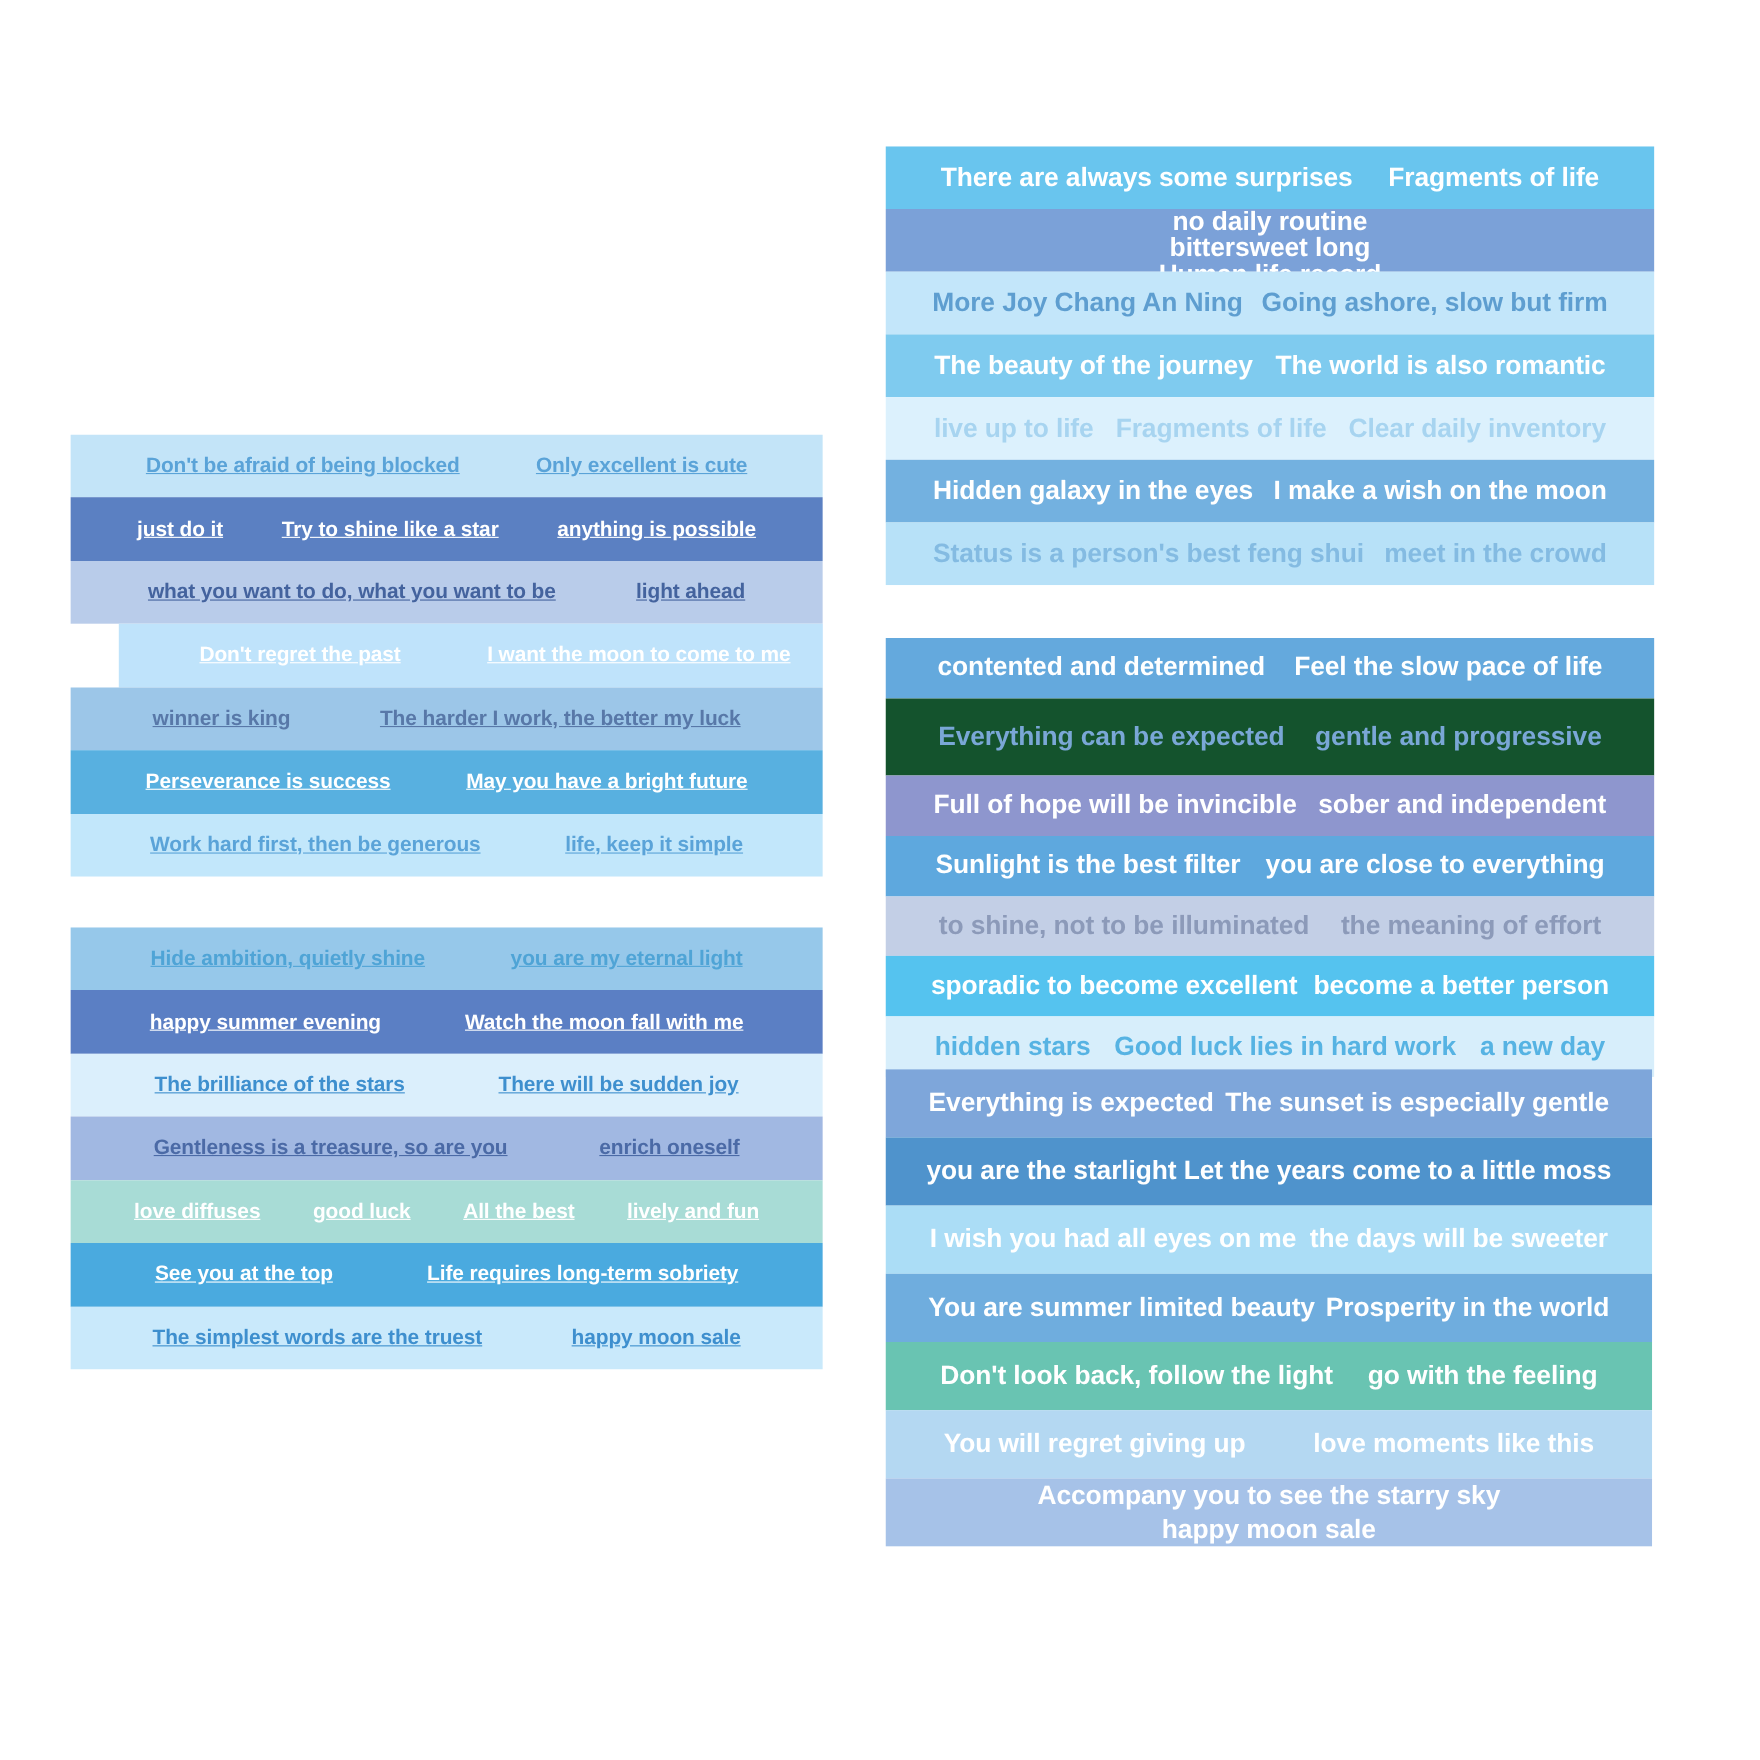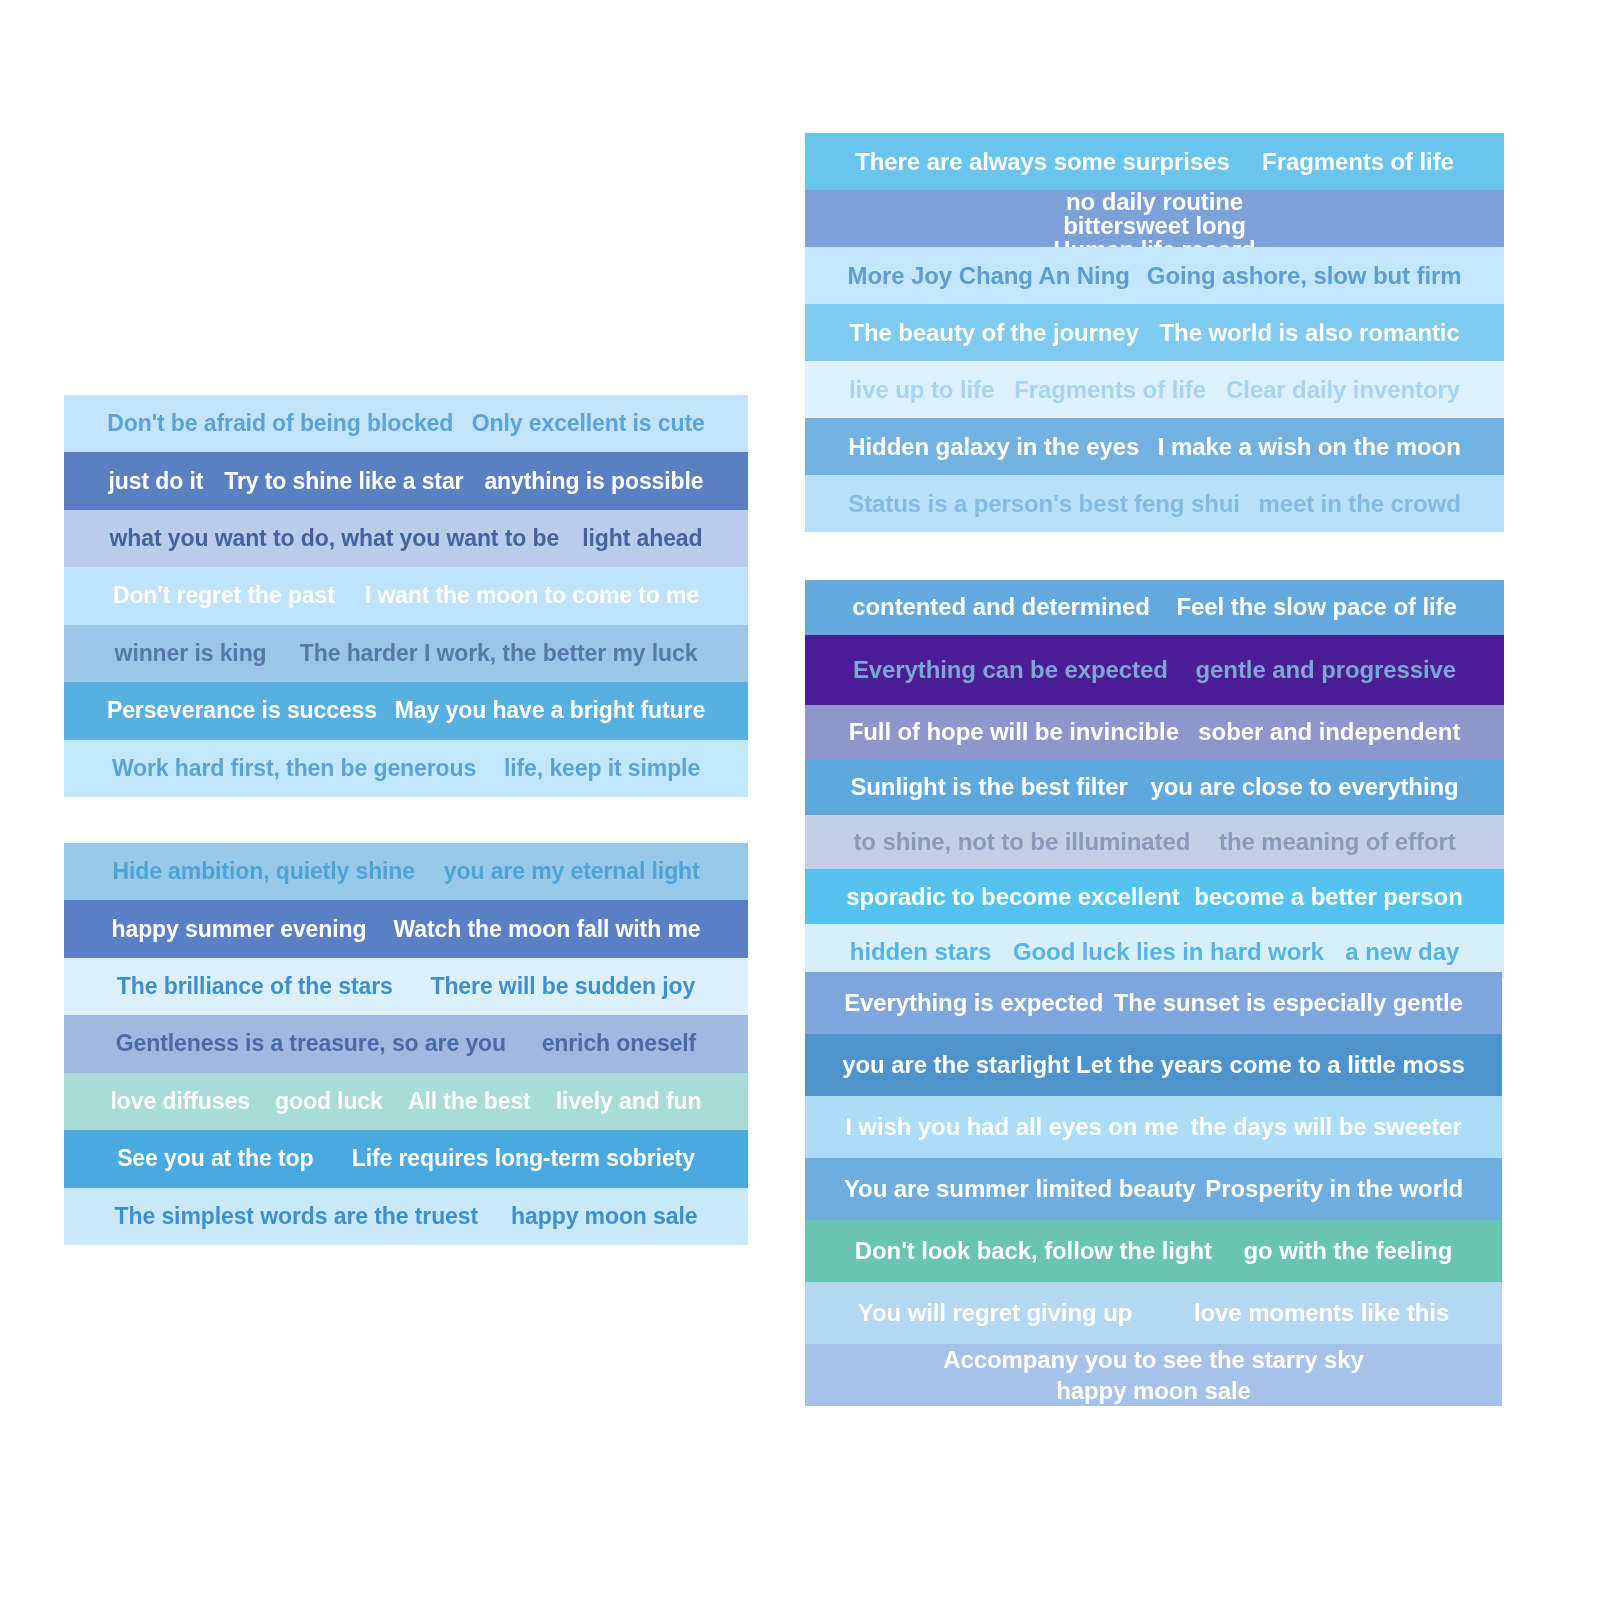--- a/index.html
+++ b/index.html
@@ -37,42 +37,42 @@
     padding: 0 34px;
   }
   .phrase {
     white-space: nowrap;
     font-weight: 600;
     letter-spacing: -0.1px;
     line-height: 1;
     font-size: 24px;
   }
   
-  .block-left .phrase { font-size: 23px; }
+  .block-left .phrase { font-size: 19px; text-decoration: underline; }
   .block-right .phrase { font-size: 24px; }
 </style>
 </head>
 <body>
 
 <div id="canvas" style="width: 1600px; height: 1600px; background: rgb(255, 255, 255);">
     <div class="sticker-block block-left" style="left: 64px; top: 395px; width: 684px; height: 402px;">
       <div class="sticker-row pad-lr" style="background: rgb(195, 228, 248); height: 57.4286px; color: rgb(90, 163, 216);">
         <span class="phrase">Don't be afraid of being blocked</span>
         <span class="phrase">Only excellent is cute</span>
       </div>
       <div class="sticker-row pad-lr" style="background: rgb(91, 128, 194); height: 57.4286px; color: rgb(255, 255, 255);">
         <span class="phrase">just do it</span>
         <span class="phrase">Try to shine like a star</span>
         <span class="phrase">anything is possible</span>
       </div>
       <div class="sticker-row pad-lr" style="background: rgb(185, 204, 234); height: 57.4286px; color: rgb(68, 99, 158);">
         <span class="phrase">what you want to do, what you want to be</span>
         <span class="phrase">light ahead</span>
       </div>
-      <div class="sticker-row pad-lr" style="background: rgb(191, 227, 251); height: 57.4286px; color: rgb(255, 255, 255);">
+      <div class="sticker-row pad-lr" style="background: rgb(191, 227, 251); height: 57.4286px; color: rgb(255, 255, 255); margin-left: 44px;">
         <span class="phrase">Don't regret the past</span>
         <span class="phrase">I want the moon to come to me</span>
       </div>
       <div class="sticker-row pad-lr" style="background: rgb(156, 198, 232); height: 57.4286px; color: rgb(88, 120, 168);">
         <span class="phrase">winner is king</span>
         <span class="phrase">The harder I work, the better my luck</span>
       </div>
       <div class="sticker-row pad-lr" style="background: rgb(88, 176, 224); height: 57.4286px; color: rgb(255, 255, 255);">
         <span class="phrase">Perseverance is success</span>
         <span class="phrase">May you have a bright future</span>
@@ -144,21 +144,21 @@
       <div class="sticker-row pad-lr" style="background: rgb(183, 225, 248); height: 57px; color: rgb(132, 187, 226);">
         <span class="phrase">Status is a person's best feng shui</span>
         <span class="phrase">meet in the crowd</span>
       </div>
     </div>
     <div class="sticker-block block-right" style="left: 805px; top: 580px; width: 699px; height: 399px;">
       <div class="sticker-row pad-lr" style="background: rgb(100, 169, 221); height: 57px; color: rgb(255, 255, 255);">
         <span class="phrase">contented and determined</span>
         <span class="phrase">Feel the slow pace of life</span>
       </div>
-      <div class="sticker-row pad-lr" style="background: #4c1d95; height: 73px; color: rgb(122, 167, 214);">
+      <div class="sticker-row pad-lr" style="background: #14532d; height: 73px; color: rgb(122, 167, 214);">
         <span class="phrase">Everything can be expected</span>
         <span class="phrase">gentle and progressive</span>
       </div>
       <div class="sticker-row pad-lr" style="background: rgb(142, 150, 206); height: 57px; color: rgb(255, 255, 255);">
         <span class="phrase">Full of hope will be invincible</span>
         <span class="phrase">sober and independent</span>
       </div>
       <div class="sticker-row pad-lr" style="background: rgb(94, 168, 222); height: 57px; color: rgb(255, 255, 255);">
         <span class="phrase">Sunlight is the best filter</span>
         <span class="phrase">you are close to everything</span>

